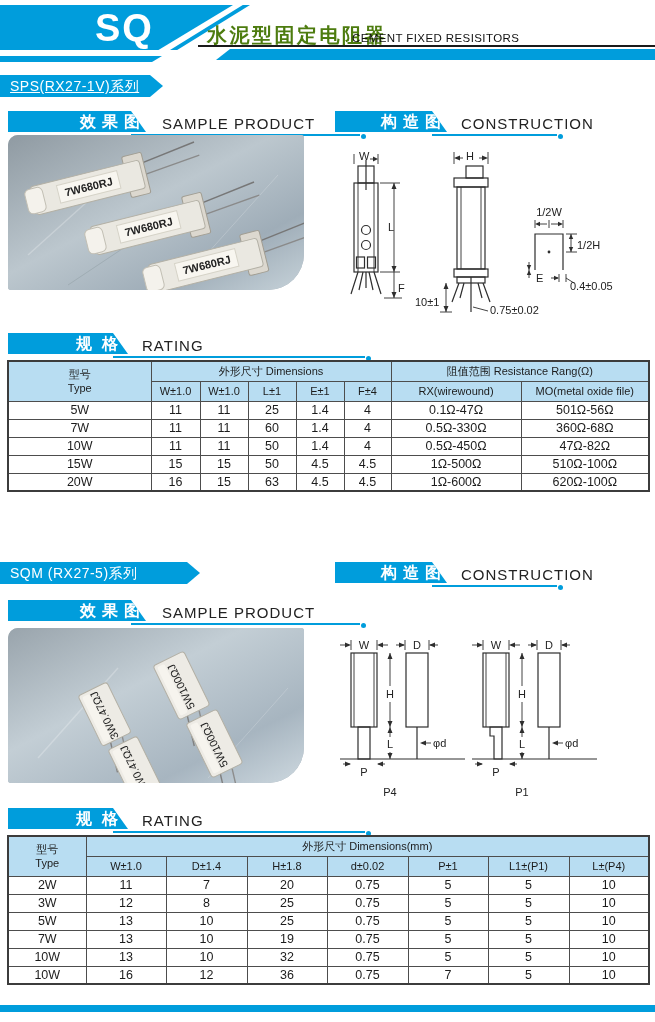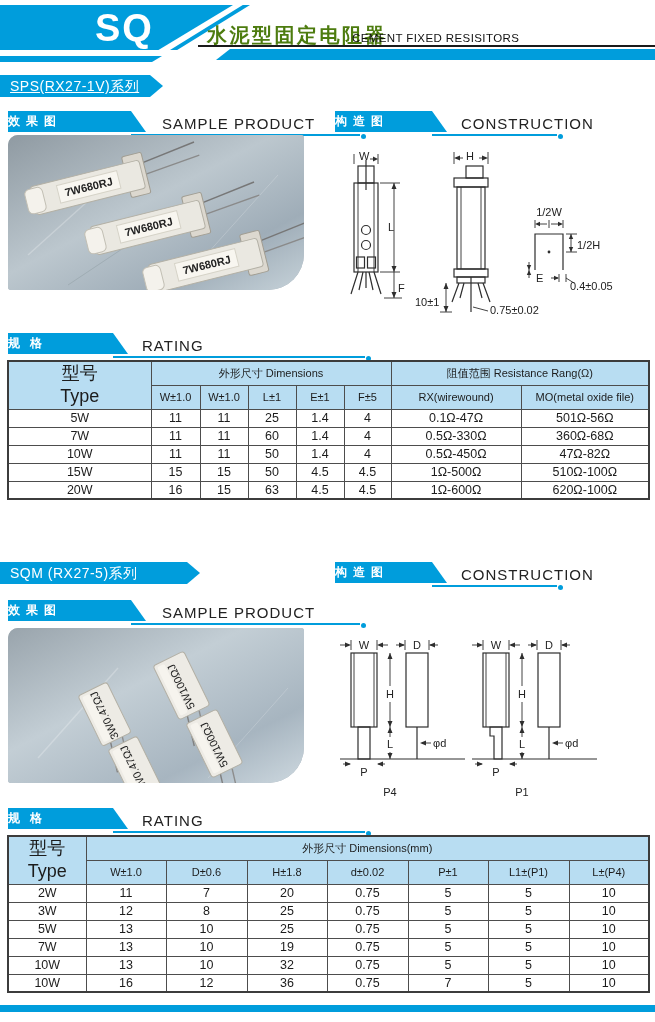--- a/index.html
+++ b/index.html
@@ -32,22 +32,22 @@
     clip-path:polygon(0 0,100% 0,calc(100% - 10px) 100%,0 100%); }
 
   
   .series-tag { height:22px; background:var(--accent,#009ddc); color:#fff;
     font-size:14px; line-height:22px; padding-left:10px; letter-spacing:.5px;
     clip-path:polygon(0 0,calc(100% - 13px) 0,100% 50%,calc(100% - 13px) 100%,0 100%); }
 
   
   .seclabel { height:23px; }
   .seclabel .cnbox { position:absolute; left:0; top:0; height:21px;
-    background:var(--accent,#009ddc); color:#fff; font-weight:bold; font-size:12px;
-    line-height:21px; text-align:left; letter-spacing:6px;
+    background:var(--accent,#009ddc); color:#fff; font-weight:bold; font-size:16px;
+    line-height:21px; text-align:right; letter-spacing:6px;
     clip-path:polygon(0 0,calc(100% - 15px) 0,100% 100%,0 100%); }
   .seclabel .en { position:absolute; bottom:2px; font-size:15px; letter-spacing:1px; color:#222; }
   .seclabel .rule { position:absolute; bottom:-2px; height:2px; background:var(--accent,#009ddc); }
   .seclabel .rule::after { content:""; position:absolute; right:-6px; bottom:-3px;
     width:5px; height:5px; border-radius:50%; background:var(--accent,#009ddc); }
 
   
   .photo { overflow:hidden; border-radius:10px 3px 36px 3px; background:#a9b4bc; }
 
   
@@ -57,21 +57,21 @@
   .dthin { stroke:#2e2e2e; stroke-width:.9; fill:none; }
   .darr { fill:#2e2e2e; stroke:none; }
 
   
   table { position:absolute; border-collapse:collapse; table-layout:fixed;
     background:#fff; border:2px solid #3c3c3c; }
   th, td { border:1px solid #4d4d4d; text-align:center; font-weight:normal;
     color:#1c1c1c; white-space:nowrap; overflow:hidden; }
   thead th { background:var(--table-header-bg,#b8ddf2); font-size:11px; height:20px; }
   tbody td { font-size:12.5px; height:18px; }
-  .type-cell { font-size:18px; line-height:1.3; }
+  .type-cell { font-size:11px; line-height:1.3; }
 
   .bottom-bar { left:0; top:1005px; width:655px; height:7px; background:var(--accent,#009ddc); }
 </style>
 </head>
 <body>
 
 <div class="abs banner">
   <span class="banner-sq">SQ</span>
 </div>
 <div class="abs banner-sliver"></div>
@@ -246,21 +246,21 @@
         <div>Type</div>
       </th>
       <th colspan="5">外形尺寸 Dimensions</th>
       <th colspan="2">阻值范围 Resistance Rang(Ω)</th>
     </tr>
     <tr>
       <th>W±1.0</th>
       <th>W±1.0</th>
       <th>L±1</th>
       <th>E±1</th>
-      <th>F±5</th>
+      <th>F±4</th>
       <th>RX(wirewound)</th>
       <th>MO(metal oxide file)</th>
     </tr>
   </thead>
   <tbody>
       <tr>
         <td>5W</td>
         <td>11</td>
         <td>11</td>
         <td>25</td>
@@ -480,21 +480,21 @@
   <thead>
     <tr>
       <th rowspan="2" class="type-cell">
         <div>型号</div>
         <div>Type</div>
       </th>
       <th colspan="7">外形尺寸 Dimensions(mm)</th>
     </tr>
     <tr>
       <th>W±1.0</th>
-      <th>D±0.6</th>
+      <th>D±1.4</th>
       <th>H±1.8</th>
       <th>d±0.02</th>
       <th>P±1</th>
       <th>L1±(P1)</th>
       <th>L±(P4)</th>
     </tr>
   </thead>
   <tbody>
       <tr>
         <td>2W</td>

